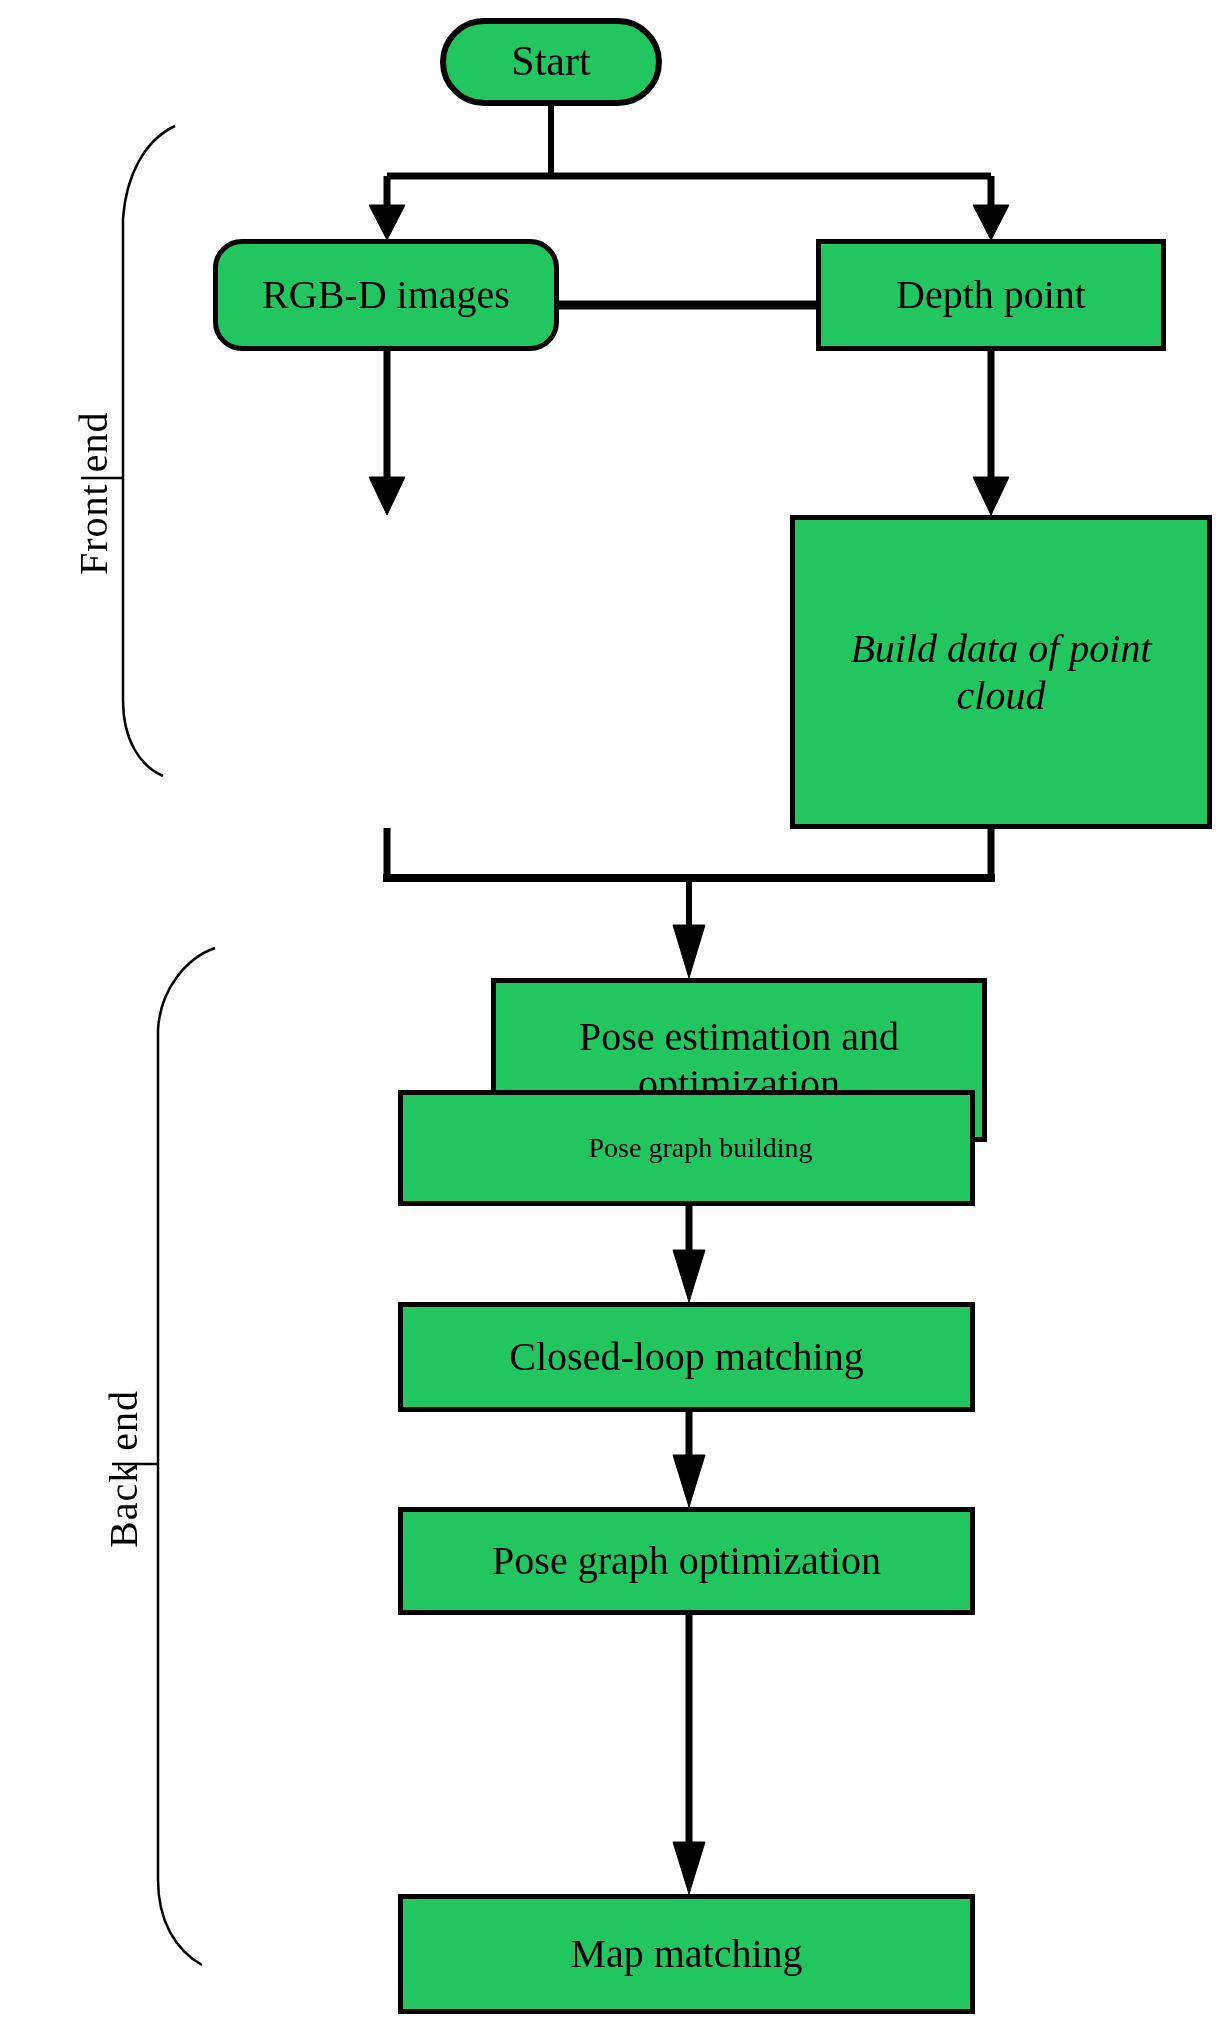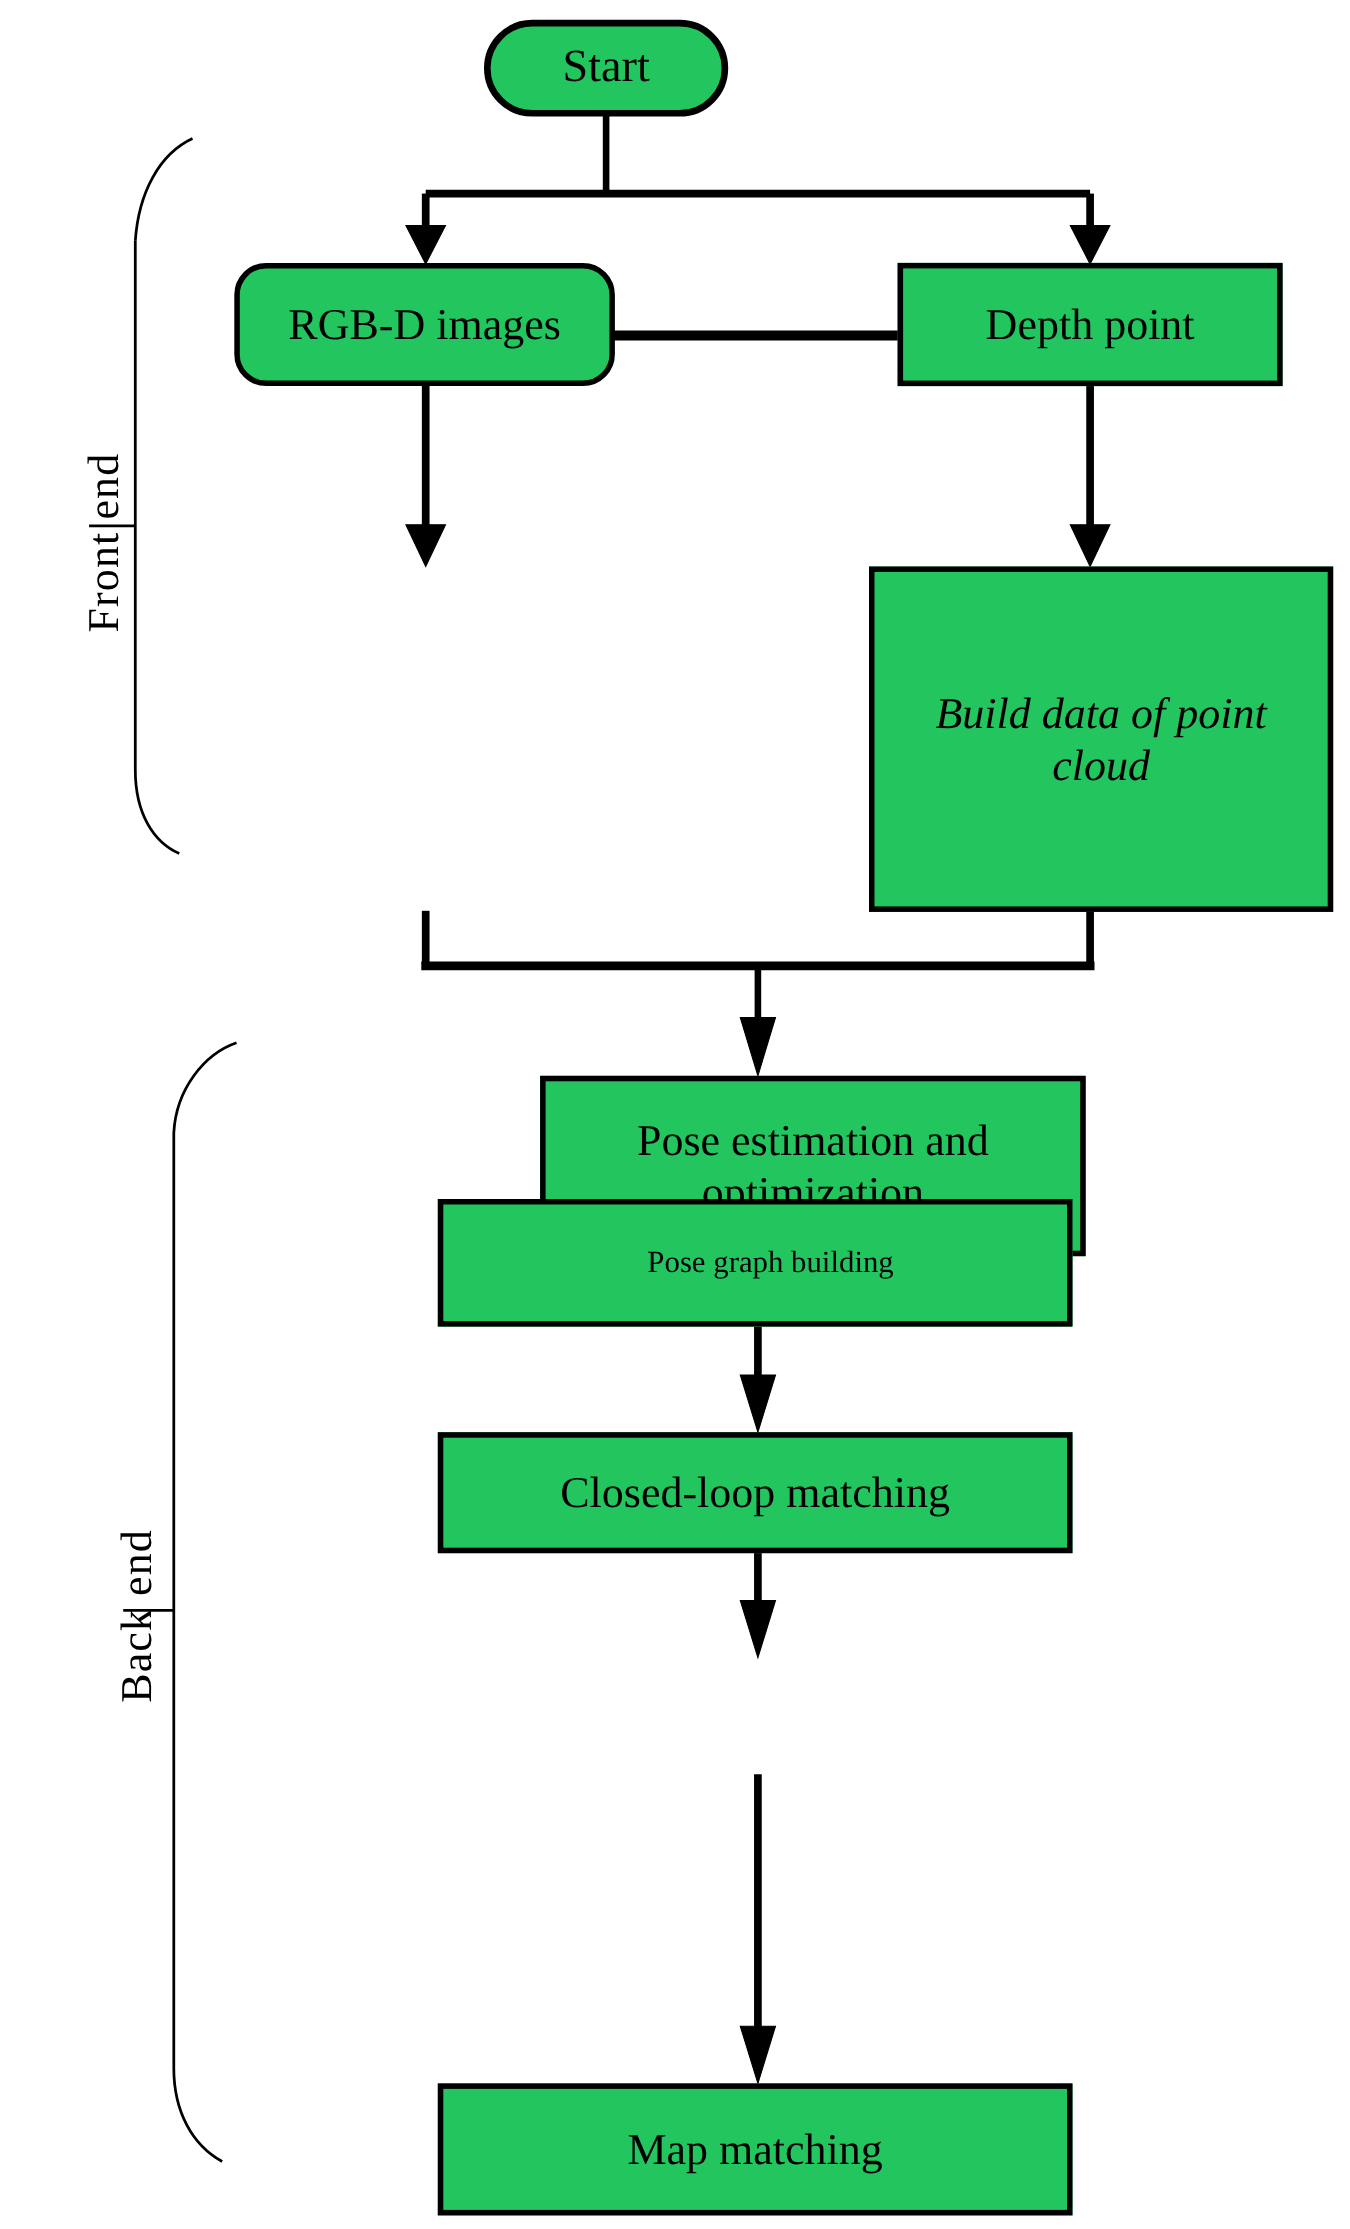--- a/index.html
+++ b/index.html
@@ -148,20 +148,23 @@
   </div>
 
   <div class="node" style="left:398px; top:1090px; width:577px; height:116px; font-size:28px;padding-left:28px;">
     <span class="node-label">Pose graph building</span>
   </div>
 
   <div class="node" style="left:398px; top:1302px; width:577px; height:110px; font-size:40px;">
     <span class="node-label">Closed-loop matching</span>
   </div>
 
+  <div class="node" style="left:398px; top:1507px; width:577px; height:108px; font-size:40px;">
+    <span class="node-label">Pose graph optimization</span>
+  </div>
 
   <div class="node" style="left:398px; top:1894px; width:577px; height:120px; font-size:40px;">
     <span class="node-label">Map matching</span>
   </div>
 
   <div class="brace-label" style="left:70px; top:575px; transform:rotate(-90deg);">Front end</div>
 
   <div class="brace-label" style="left:100px; top:1548px; transform:rotate(-90deg);">Back end</div>
 
 </div>

